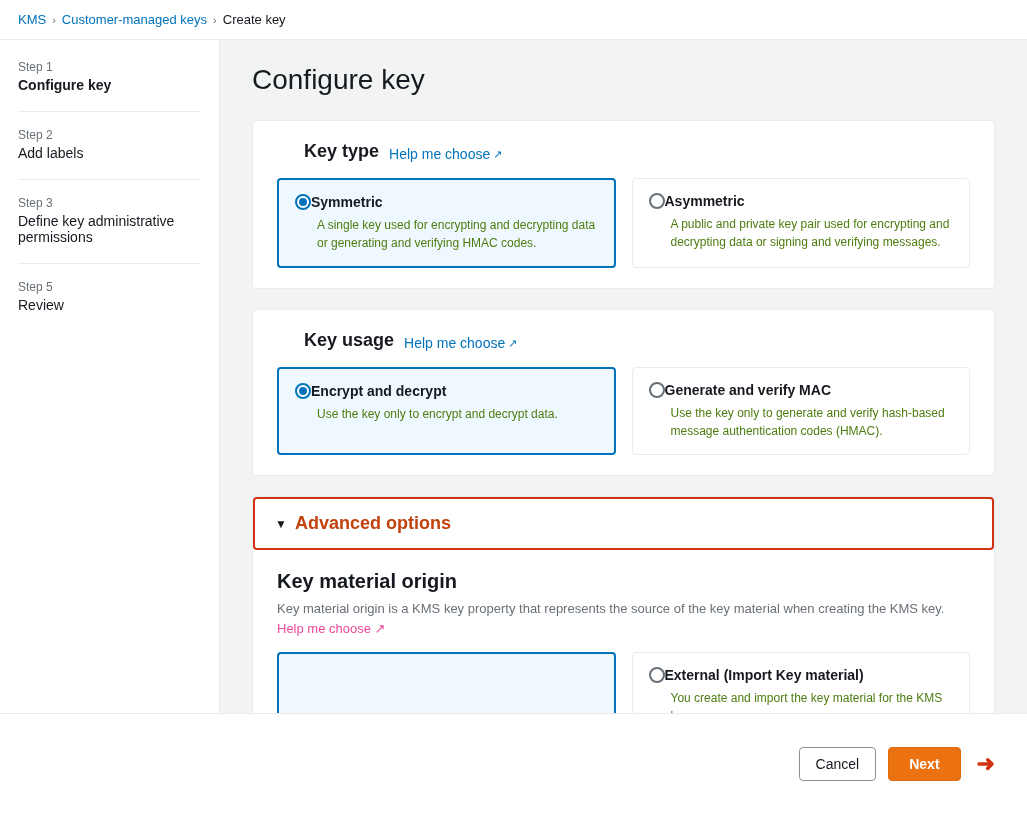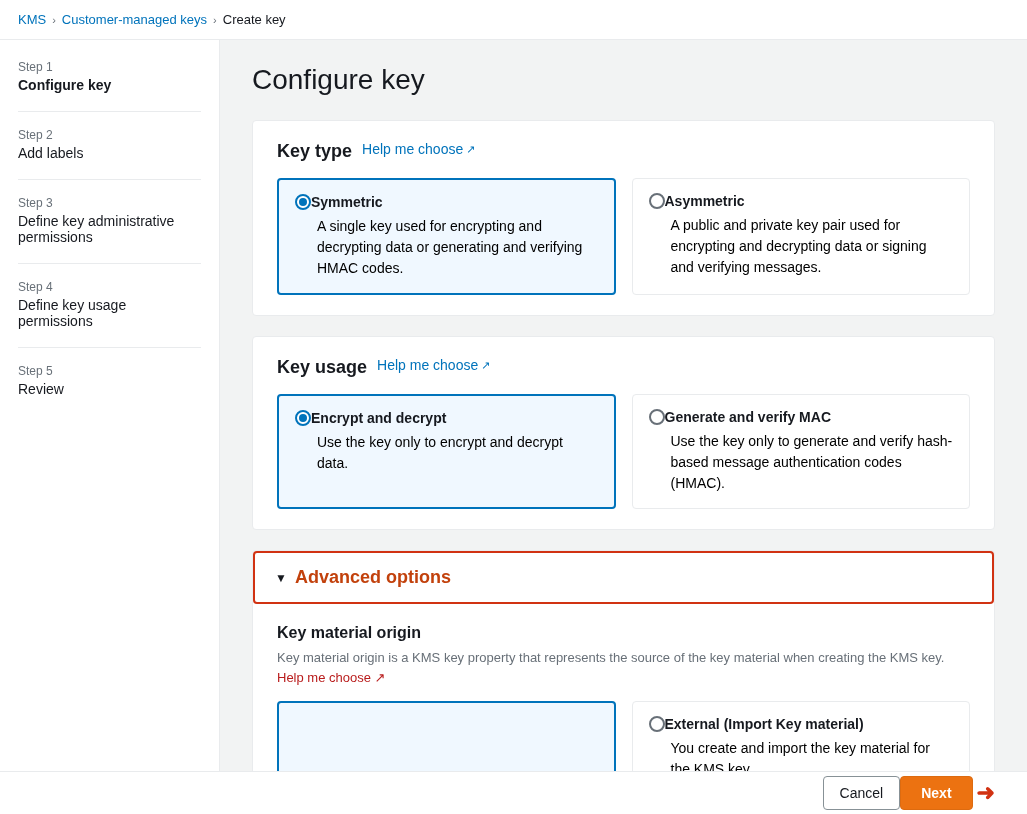--- a/index.html
+++ b/index.html
@@ -16,52 +16,52 @@
     .sidebar-step { margin-bottom: 16px; padding-bottom: 18px; border-bottom: 1px solid #e9ebed; }
     .sidebar-step:last-child { border-bottom: none; }
     .step-label { font-size: 12px; color: #687078; margin-bottom: 3px; }
     .step-name { font-size: 14px; color: #16191f; }
     .step-name.active { font-weight: 700; }
 
     .main { flex: 1; padding: 24px 32px; }
     .page-title { font-size: 28px; font-weight: 300; color: #16191f; margin-bottom: 24px; }
 
     .card { background: #fff; border: 1px solid #e9ebed; border-radius: 4px; padding: 20px 24px; margin-bottom: 20px; }
-    .card-title { font-size: 18px; font-weight: 700; color: #16191f; margin-bottom: 16px; display: flex; align-items: flex-start; gap: 10px; }
+    .card-title { font-size: 18px; font-weight: 700; color: #16191f; margin-bottom: 16px; display: flex; align-items: flex-end; gap: 10px; margin-left: 27px; }
     .help-link { color: #0073bb; font-size: 14px; font-weight: 400; text-decoration: none; display: inline-flex; align-items: center; gap: 3px; }
     .ext-icon { font-size: 11px; }
 
     .options-grid { display: grid; grid-template-columns: 1fr 1fr; gap: 16px; }
 
     .option-box { border: 1px solid #e9ebed; border-radius: 4px; padding: 14px 16px; cursor: pointer; background: #fff; }
     .option-box.selected { border: 2px solid #0073bb; background: #f0f8ff; }
     .option-label { display: flex; align-items: center; font-weight: 700; font-size: 14px; margin-bottom: 6px; }
-    .option-desc { font-size: 14px; color: #000000; line-height: 1.5; padding-left: 22px; }
+    .option-desc { font-size: 12px; color: #4d7c0f; line-height: 1.5; padding-left: 22px; }
 
     .radio-dot { width: 16px; height: 16px; border-radius: 50%; border: 2px solid #687078; background: #fff; flex-shrink: 0; display: inline-block; position: relative; }
     .radio-dot.checked { border-color: #0073bb; }
     .radio-dot.checked::after { content: ''; position: absolute; width: 8px; height: 8px; background: #0073bb; border-radius: 50%; top: 50%; left: 50%; transform: translate(-50%, -50%); }
 
     .advanced-section { background: #fff; border: 1px solid #e9ebed; border-radius: 4px; margin-bottom: 20px; }
     .advanced-header { display: flex; align-items: center; gap: 8px; padding: 14px 20px; cursor: pointer; border: 2px solid #d13212; border-radius: 4px; }
     .advanced-header-title { font-size: 18px; font-weight: 700; color: #c2410c; }
     .triangle { color: #16191f; font-size: 12px; }
     .advanced-body { padding: 20px 24px; }
 
     .subsection { margin-bottom: 24px; }
-    .subsection-title { font-size: 16px; font-weight: 700; margin-bottom: 6px; }
+    .subsection-title { font-size: 20px; font-weight: 700; margin-bottom: 6px; }
     .subsection-desc { font-size: 13px; color: #687078; margin-bottom: 14px; line-height: 1.5; }
-    .subsection-desc a { color: #b91c1c; text-decoration: none; }
+    .subsection-desc a { color: #ec4899; text-decoration: none; }
 
     .regionality-section { margin-top: 16px; }
     .regionality-title { font-size: 16px; font-weight: 700; margin-bottom: 6px; }
     .regionality-desc { font-size: 13px; color: #687078; margin-bottom: 14px; line-height: 1.5; }
     .regionality-desc a { color: #0073bb; text-decoration: none; }
 
-    .footer { display: flex; justify-content: flex-end; align-items: center; padding: 4px 32px; background: #fff; border-top: 1px solid #e9ebed; position: fixed; bottom: 0; width: 100%; }
+    .footer { display: flex; justify-content: flex-end; align-items: center; gap: 12px; padding: 33px 32px; background: #fff; border-top: 1px solid #e9ebed; position: fixed; bottom: 0; width: 100%; }
     .btn-cancel { background: #fff; border: 1px solid #879196; border-radius: 4px; padding: 8px 16px; font-size: 14px; cursor: pointer; color: #16191f; }
     .btn-next { background: #ec7211; border: 1px solid #dd6b10; border-radius: 4px; padding: 8px 20px; font-size: 14px; font-weight: 700; cursor: pointer; color: #fff; }
 
     .arrow-indicator { color: #d13212; font-size: 22px; font-weight: 900; margin-left: 4px; }
 
     .content-area { padding-bottom: 80px; }
   </style>
 </head>
 <body>
 
@@ -80,24 +80,20 @@
       <div class="step-label">Step 1</div>
       <div class="step-name active">Configure key</div>
     </div>
     <div class="sidebar-step">
       <div class="step-label">Step 2</div>
       <div class="step-name">Add labels</div>
     </div>
     <div class="sidebar-step">
       <div class="step-label">Step 3</div>
       <div class="step-name">Define key administrative permissions</div>
-    </div>
-    <div class="sidebar-step">
-      <div class="step-label">Step 4</div>
-      <div class="step-name">Define key usage permissions</div>
     </div>
     <div class="sidebar-step">
       <div class="step-label">Step 5</div>
       <div class="step-name">Review</div>
     </div>
   </div>
 
   <div class="main">
     <div class="content-area">
       <h1 class="page-title">Configure key</h1>

